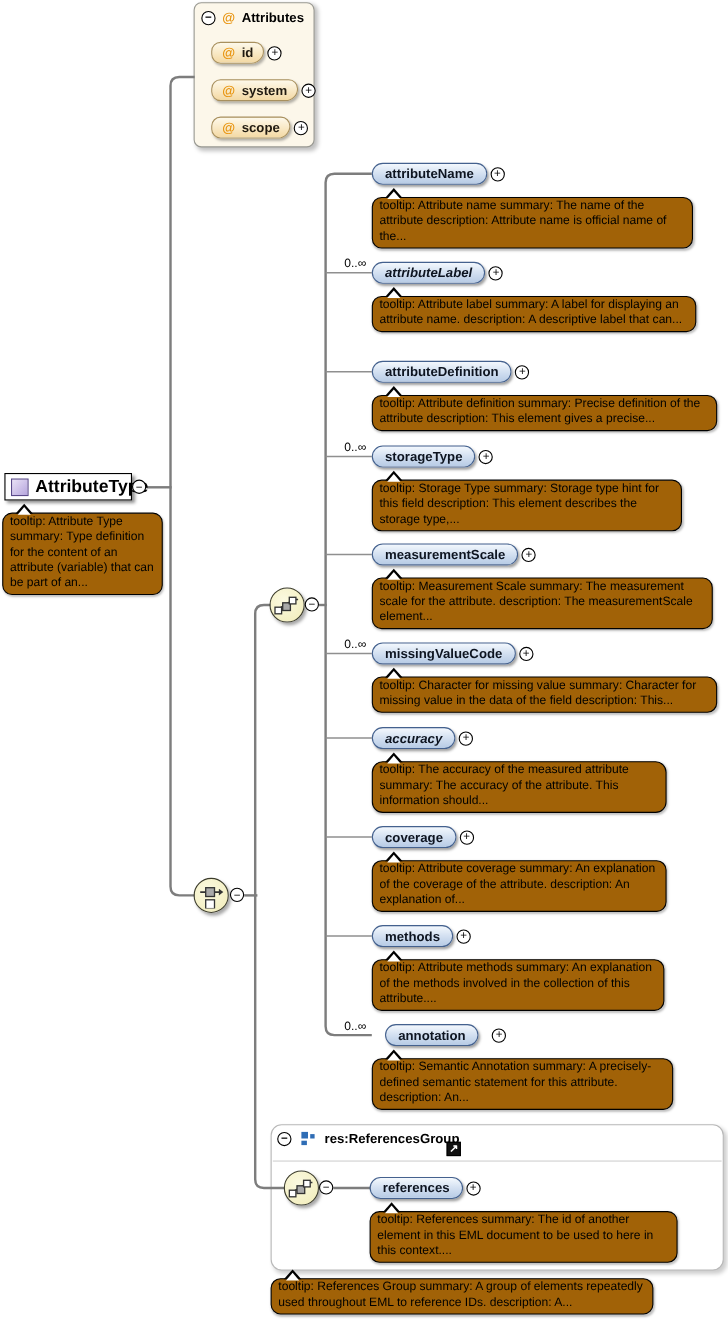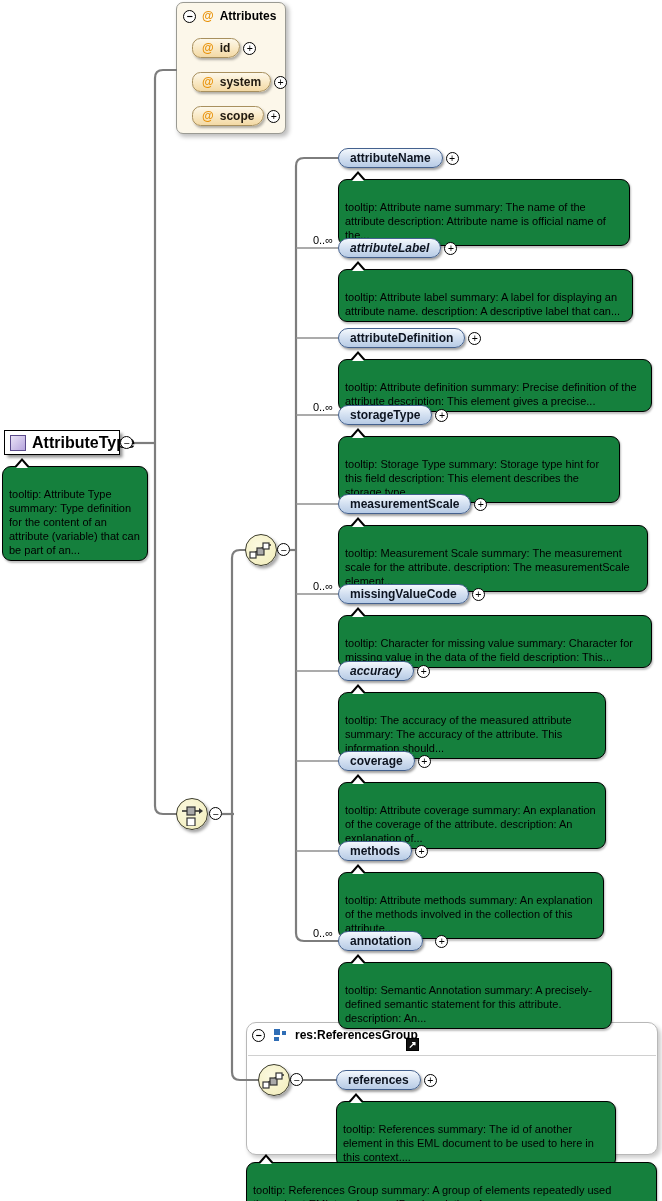--- a/index.html
+++ b/index.html
@@ -31,22 +31,22 @@
 
   
   .toggle{
     width:13px;height:13px;border:1.2px solid #000;border-radius:50%;background:#fff;
     font-size:10.5px;line-height:10px;display:inline-flex;align-items:center;justify-content:center;
     box-sizing:border-box;flex:none;color:#000;
   }
 
   
   .tooltip{
-    position:absolute;box-sizing:border-box;background:#15803d;border:1.4px solid #000;
-    border-radius:9px;padding:20px 6px 3px 6px;font-size:11px;line-height:14px;color:#000;
+    position:absolute;box-sizing:border-box;background:#a16207;border:1.4px solid #000;
+    border-radius:9px;padding:0 6px 3px 6px;font-size:11px;line-height:14px;color:#000;
     box-shadow:1px 1.5px 2px rgba(0,0,0,.25);
   }
   .tooltip::before{
     content:"";position:absolute;top:-9px;left:11px;width:0;height:0;
     border-left:8px solid transparent;border-right:8px solid transparent;border-bottom:9px solid #000;
   }
   .tooltip::after{
     content:"";position:absolute;top:-6px;left:13px;width:0;height:0;
     border-left:6px solid transparent;border-right:6px solid transparent;border-bottom:7px solid #fff;
   }
@@ -231,21 +231,21 @@
 </div>
 <div class="tooltip" style="left:338px;top:782px;width:268px;">tooltip: Attribute coverage summary: An explanation of the coverage of the attribute. description: An explanation of...</div>
 
 <div class="row" style="left:338px;top:841px;">
   <span class="pill">methods</span>
   <span class="toggle">+</span>
 </div>
 <div class="tooltip" style="left:338px;top:872px;width:266px;">tooltip: Attribute methods summary: An explanation of the methods involved in the collection of this attribute....</div>
 
 <span class="card" style="left:300px;top:927px;">0..∞</span>
-<div class="row" style="left:338px;top:931px;gap:12px;">
+<div class="row" style="left:350px;top:931px;gap:12px;">
   <span class="pill">annotation</span>
   <span class="toggle">+</span>
 </div>
 <div class="tooltip" style="left:338px;top:962px;width:274px;">tooltip: Semantic Annotation summary: A precisely-defined semantic statement for this attribute. description: An...</div>
 
 <div class="refs-header" style="position:absolute;left:252px;top:1028px;">
   <span class="toggle">−</span>
   <svg width="14" height="14" viewBox="0 0 14 14">
     <rect x="1" y="1" width="6" height="6" fill="#2f6db5"></rect>
     <rect x="9" y="3" width="4" height="4" fill="#2f6db5"></rect>
@@ -264,13 +264,13 @@
   </svg>
 </div>
 <span class="toggle abs" style="left:290px;top:1073px;">−</span>
 
 <div class="row" style="left:336px;top:1070px;">
   <span class="pill">references</span>
   <span class="toggle">+</span>
 </div>
 <div class="tooltip" style="left:336px;top:1101px;width:280px;">tooltip: References summary: The id of another element in this EML document to be used to here in this context....</div>
 
-<div class="tooltip" style="left:246px;top:1162px;width:411px;">tooltip: References Group summary: A group of elements repeatedly used throughout EML to reference IDs. description: A...</div>
+<div class="tooltip" style="left:246px;top:1162px;width:348px;">tooltip: References Group summary: A group of elements repeatedly used throughout EML to reference IDs. description: A...</div>
 
 </body></html>

